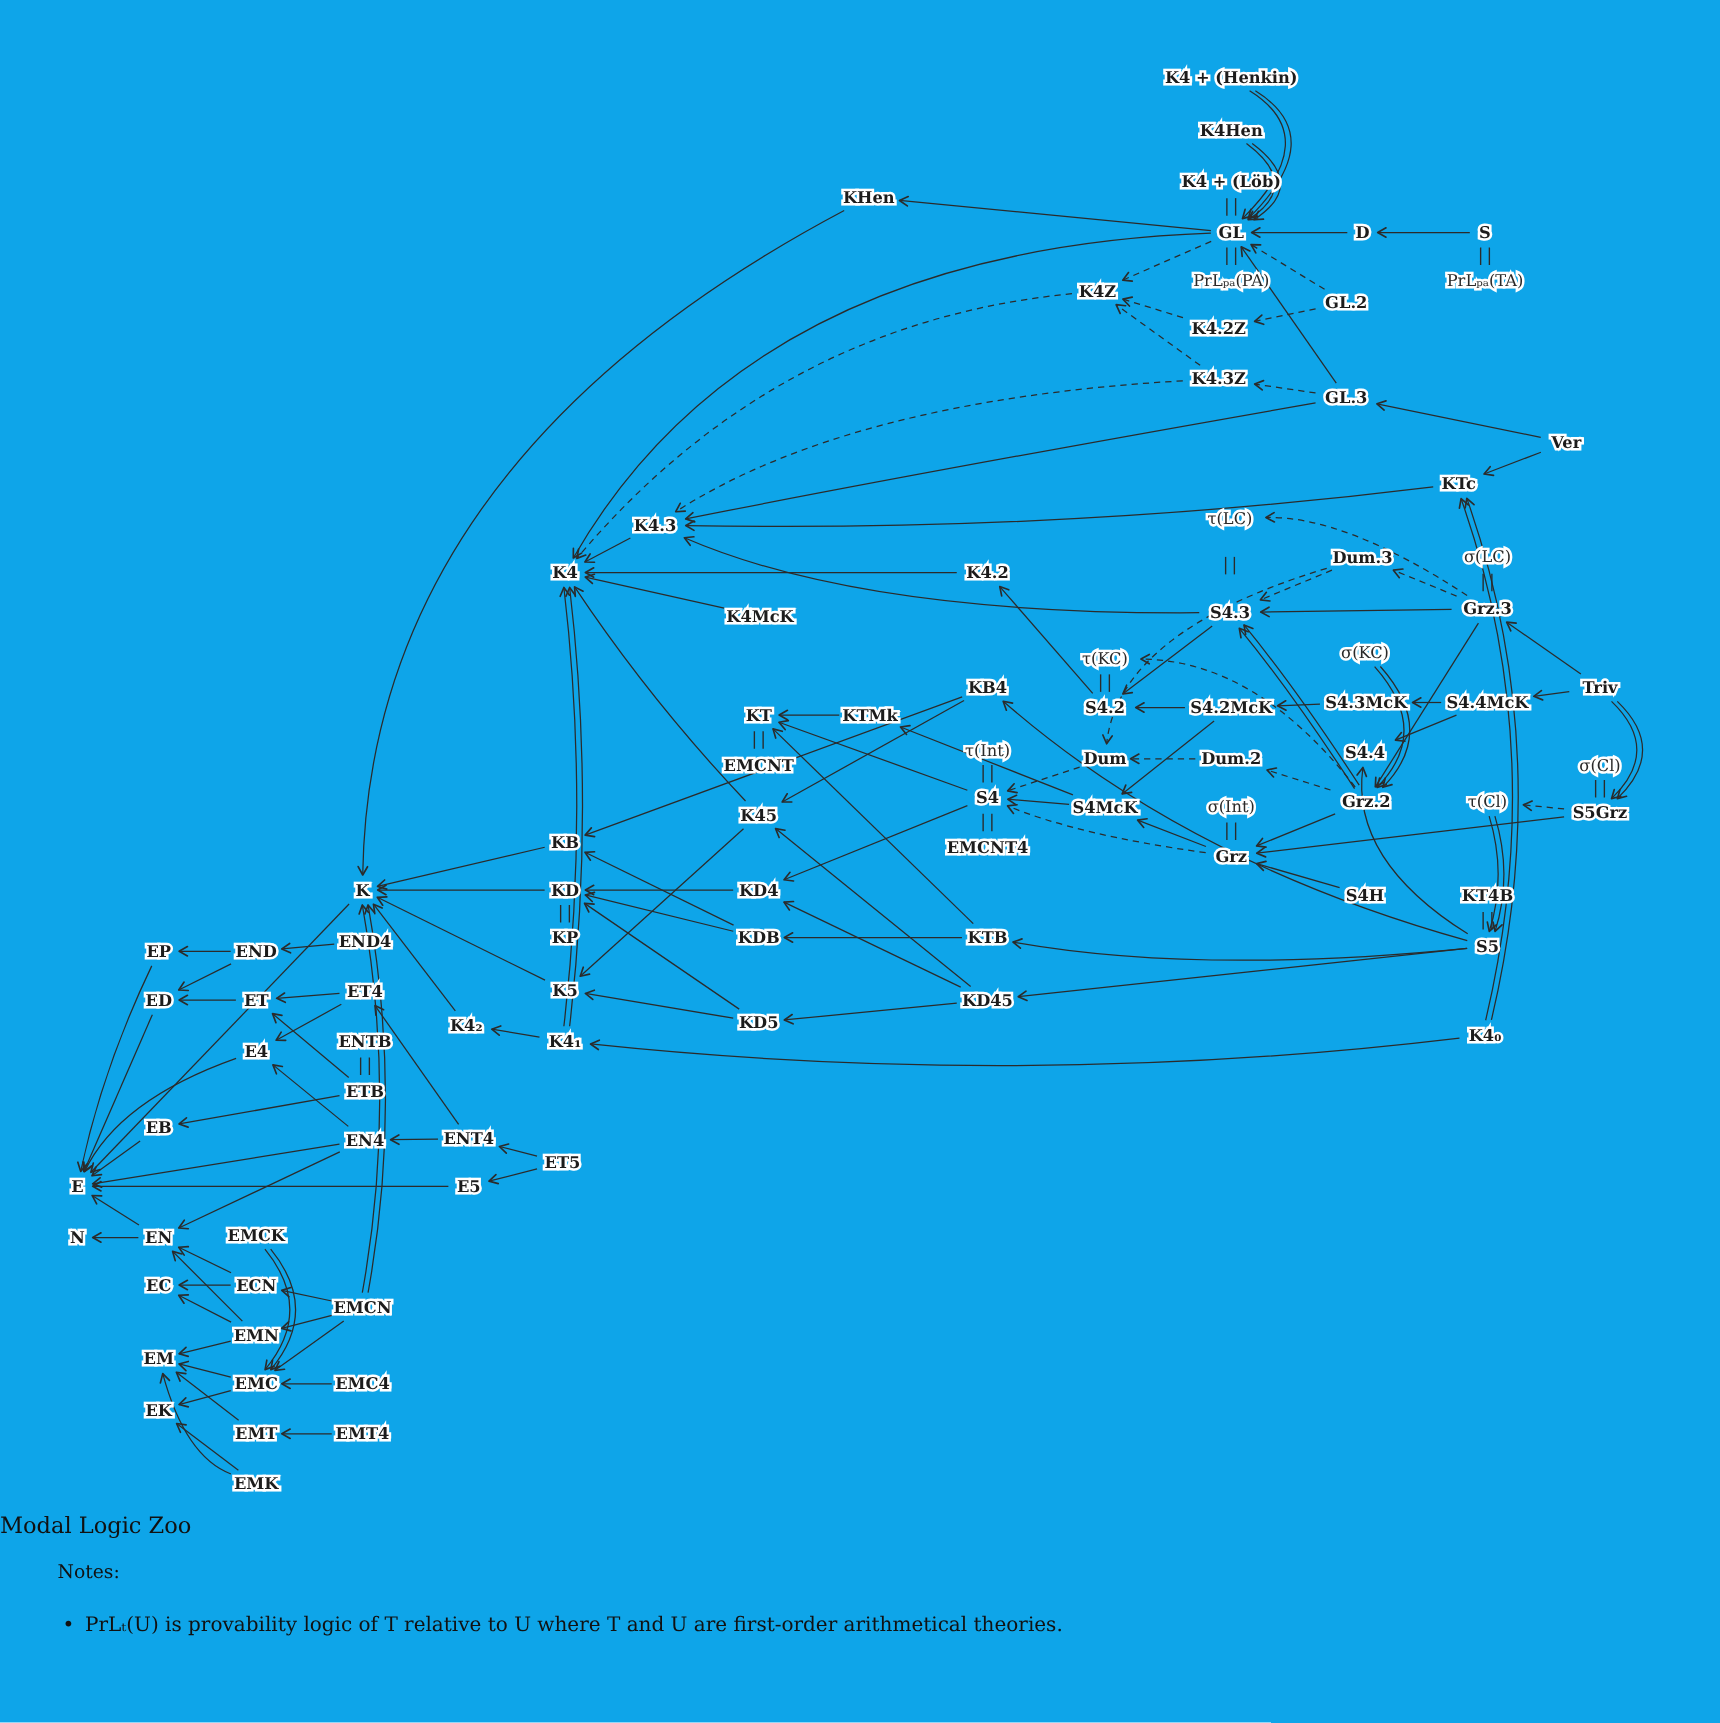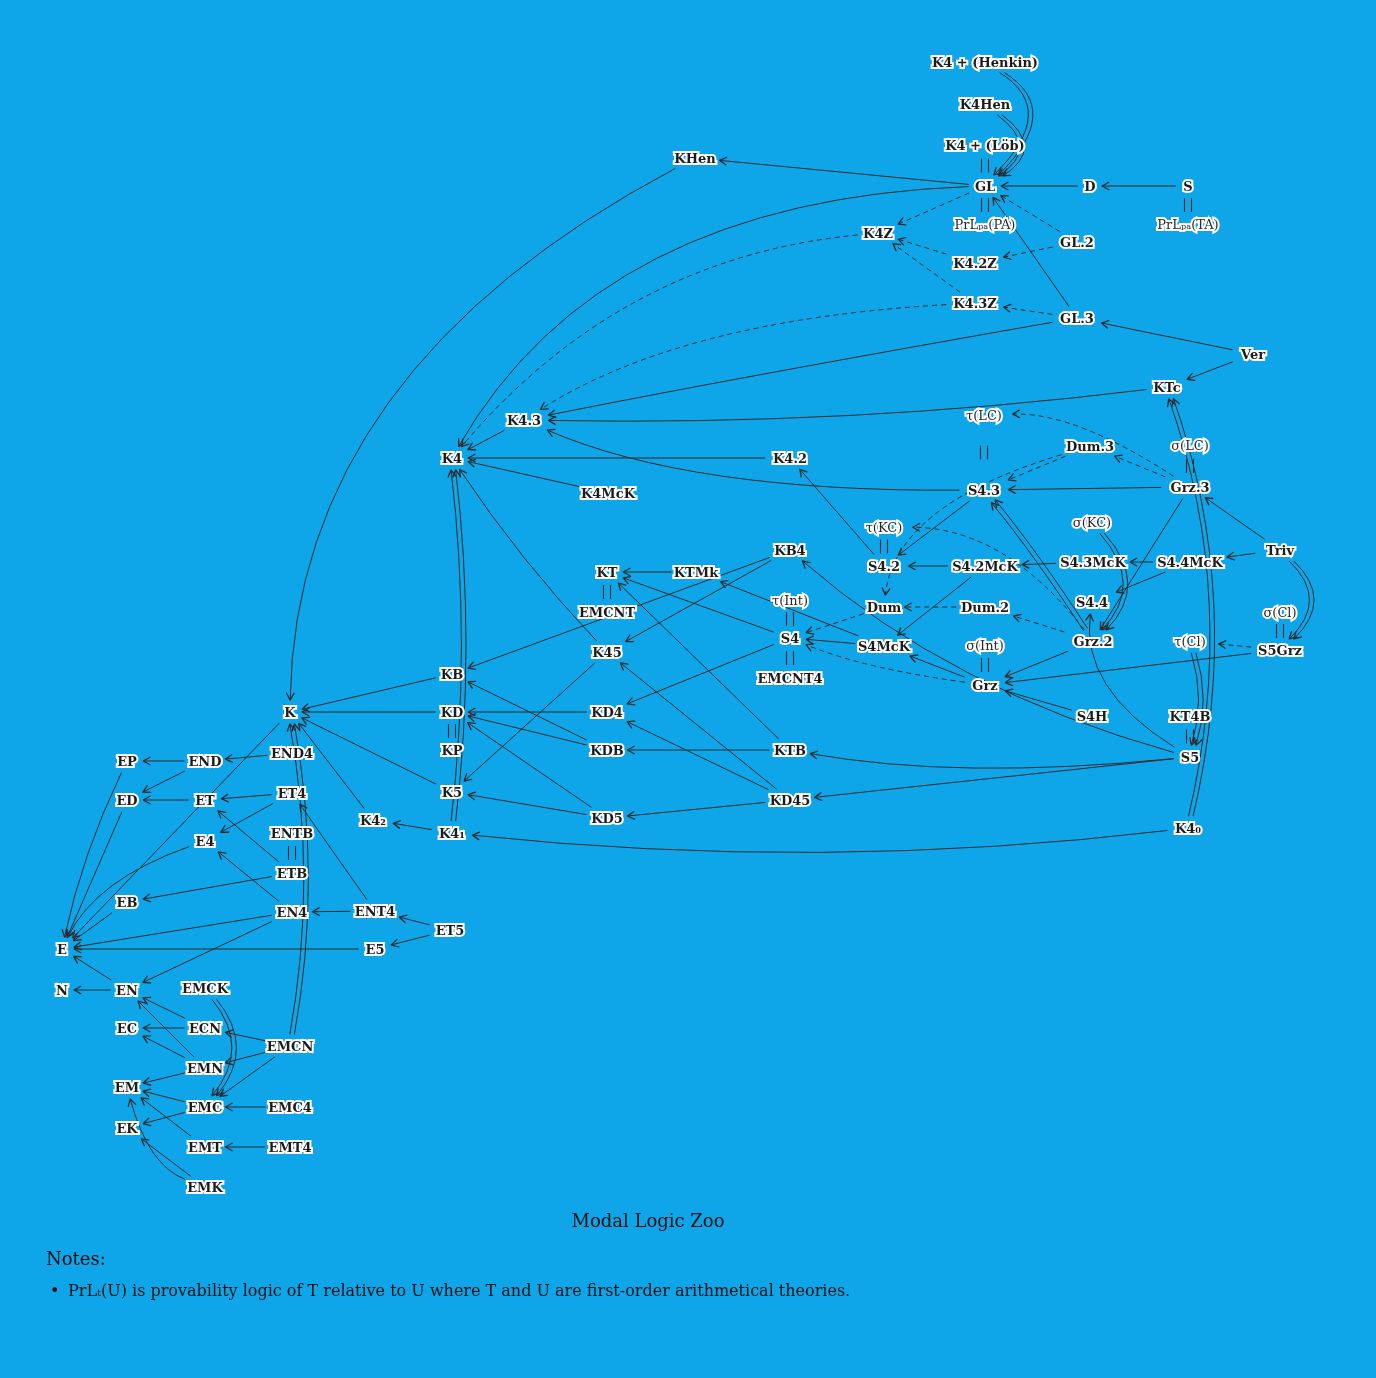--- a/index.html
+++ b/index.html
@@ -2,25 +2,25 @@
 <html><head>
 <meta charset="utf-8">
 <style>
   html,body{margin:0;padding:0;background:#ffffff;}
   #stage{position:relative;width:1376px;height:1378px;background:#0ea5e9;overflow:hidden;
          font-family:"DejaVu Serif","Liberation Serif",serif;}
   #graph{position:absolute;left:0;top:0;}
   .node-label{font-family:"DejaVu Serif","Liberation Serif",serif;font-weight:bold;
               font-size:13px;fill:#1c1c1c;}
   .math-label{font-weight:normal;font-style:normal;fill:#2a2a2a;font-size:13px;}
-  #title{position:absolute;left:0;top:1210px;width:1296px;text-align:center;
+  #title{position:absolute;left:0;top:1210px;width:1296px;
          font-size:18px;color:#111;}
   #notes{position:absolute;left:46px;top:1248px;width:1300px;color:#111;}
-  #notes .heading{font-size:18px;margin-bottom:6px;}
-  #notes .note-line{font-size:16px;margin:12px 0 0 4px;}
+  #notes .heading{font-size:15px;margin-bottom:6px;}
+  #notes .note-line{font-size:16px;margin:24px 0 0 4px;}
   #notes .bullet{display:inline-block;width:18px;}
 </style>
 </head>
 <body>
 
 <div id="stage">
   <svg id="graph" width="1376" height="1378" viewBox="0 0 1376 1378">
       <defs>
         <marker id="arr" viewBox="0 0 12 12" refX="10" refY="6" markerWidth="10" markerHeight="10" orient="auto">
           <path d="M2,1.5 L10,6 L2,10.5" fill="none" stroke="#2b2b2b" stroke-width="1.6" stroke-linecap="round" stroke-linejoin="round"></path>

